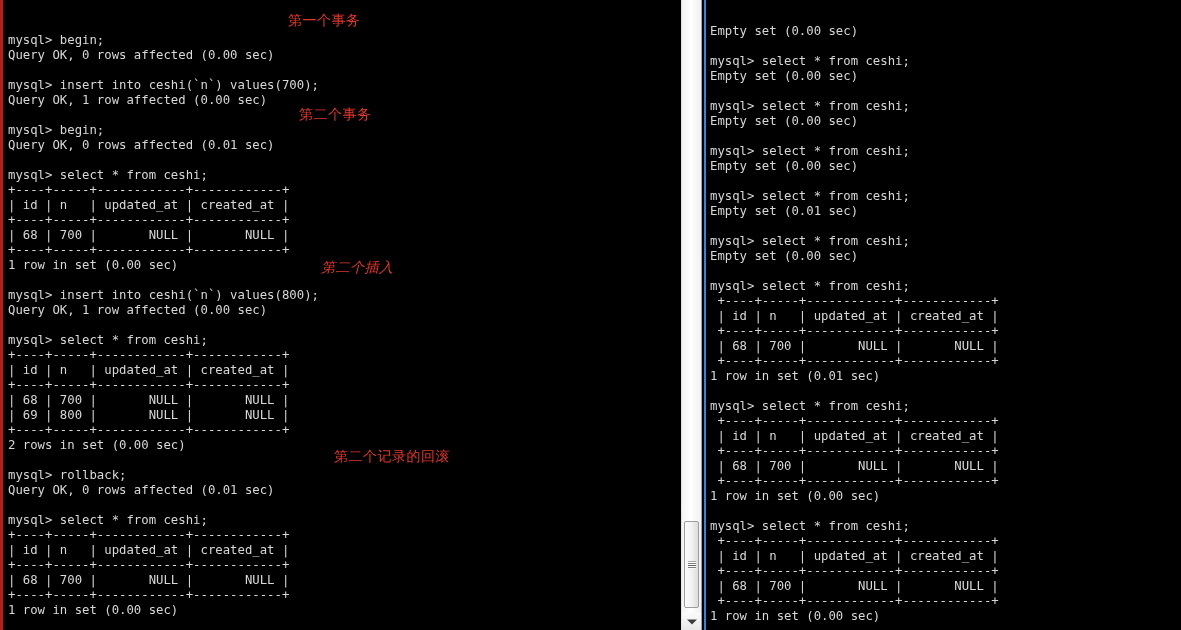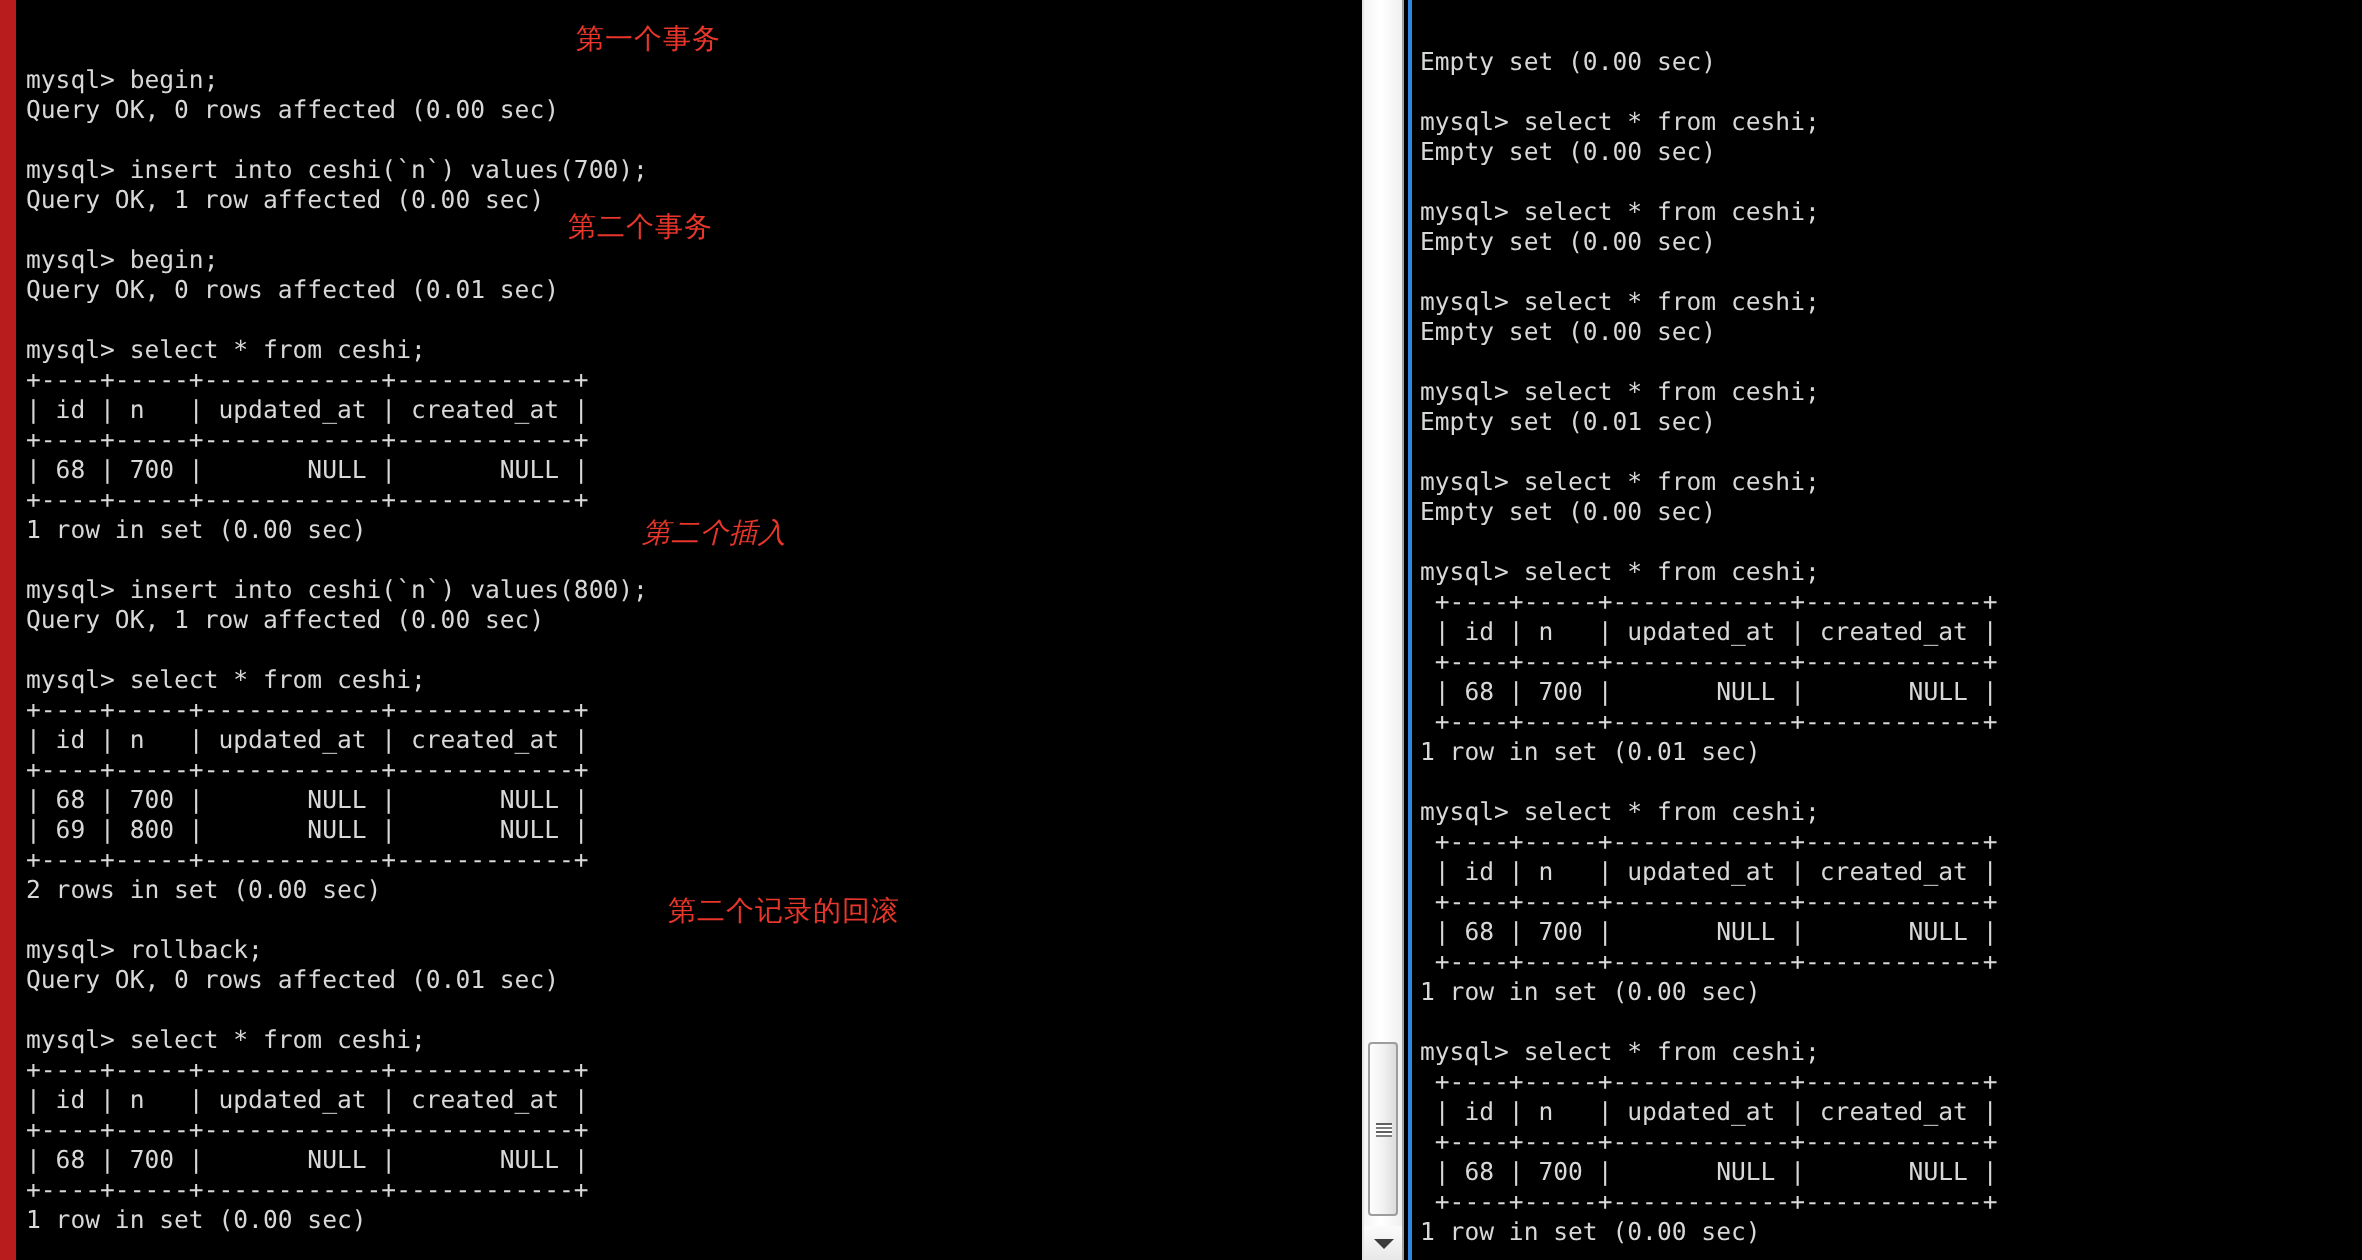--- a/index.html
+++ b/index.html
@@ -28,21 +28,21 @@
     overflow: hidden;
   }
   .pane .line { height: 15px; }
 
   #left-pane {
     left: 0;
     width: 676px;
     height: 630px;
     padding-left: 5px;
     box-sizing: border-box;
-    border-left: 8px solid #b91c1c;
+    border-left: 3px solid #b91c1c;
   }
   #left-pane .inner { padding-top: 3px; }
 
   #right-pane {
     left: 704px;
     width: 547px;
     height: 630px;
     padding-left: 4px;
     box-sizing: border-box;
     border-left: 2px solid #2f87e0;
@@ -138,16 +138,16 @@
     <div class="arrow"></div>
   </div>
 </div>
 
 <div id="right-pane" class="pane">
   <div class="inner"><div class="line">Empty set (0.00 sec)</div><div class="line">&nbsp;</div><div class="line">mysql&gt; select * from ceshi;</div><div class="line">Empty set (0.00 sec)</div><div class="line">&nbsp;</div><div class="line">mysql&gt; select * from ceshi;</div><div class="line">Empty set (0.00 sec)</div><div class="line">&nbsp;</div><div class="line">mysql&gt; select * from ceshi;</div><div class="line">Empty set (0.00 sec)</div><div class="line">&nbsp;</div><div class="line">mysql&gt; select * from ceshi;</div><div class="line">Empty set (0.01 sec)</div><div class="line">&nbsp;</div><div class="line">mysql&gt; select * from ceshi;</div><div class="line">Empty set (0.00 sec)</div><div class="line">&nbsp;</div><div class="line">mysql&gt; select * from ceshi;</div><div class="line"> +----+-----+------------+------------+</div><div class="line"> | id | n   | updated_at | created_at |</div><div class="line"> +----+-----+------------+------------+</div><div class="line"> | 68 | 700 |       NULL |       NULL |</div><div class="line"> +----+-----+------------+------------+</div><div class="line">1 row in set (0.01 sec)</div><div class="line">&nbsp;</div><div class="line">mysql&gt; select * from ceshi;</div><div class="line"> +----+-----+------------+------------+</div><div class="line"> | id | n   | updated_at | created_at |</div><div class="line"> +----+-----+------------+------------+</div><div class="line"> | 68 | 700 |       NULL |       NULL |</div><div class="line"> +----+-----+------------+------------+</div><div class="line">1 row in set (0.00 sec)</div><div class="line">&nbsp;</div><div class="line">mysql&gt; select * from ceshi;</div><div class="line"> +----+-----+------------+------------+</div><div class="line"> | id | n   | updated_at | created_at |</div><div class="line"> +----+-----+------------+------------+</div><div class="line"> | 68 | 700 |       NULL |       NULL |</div><div class="line"> +----+-----+------------+------------+</div><div class="line">1 row in set (0.00 sec)</div><div class="line">&nbsp;</div></div>
 </div>
 
 <div id="annotation-layer">
     <div class="annotation" style="left: 288px; top: 12px; text-align: center;">第一个事务</div>
-    <div class="annotation" style="left: 284px; top: 106px; text-align: center;">第二个事务</div>
+    <div class="annotation" style="left: 299px; top: 106px; text-align: center;">第二个事务</div>
     <div class="annotation" style="left: 321px; top: 259px; font-style: italic;">第二个插入</div>
     <div class="annotation" style="left: 334px; top: 448px;">第二个记录的回滚</div>
   </div>
 
 </body></html>

